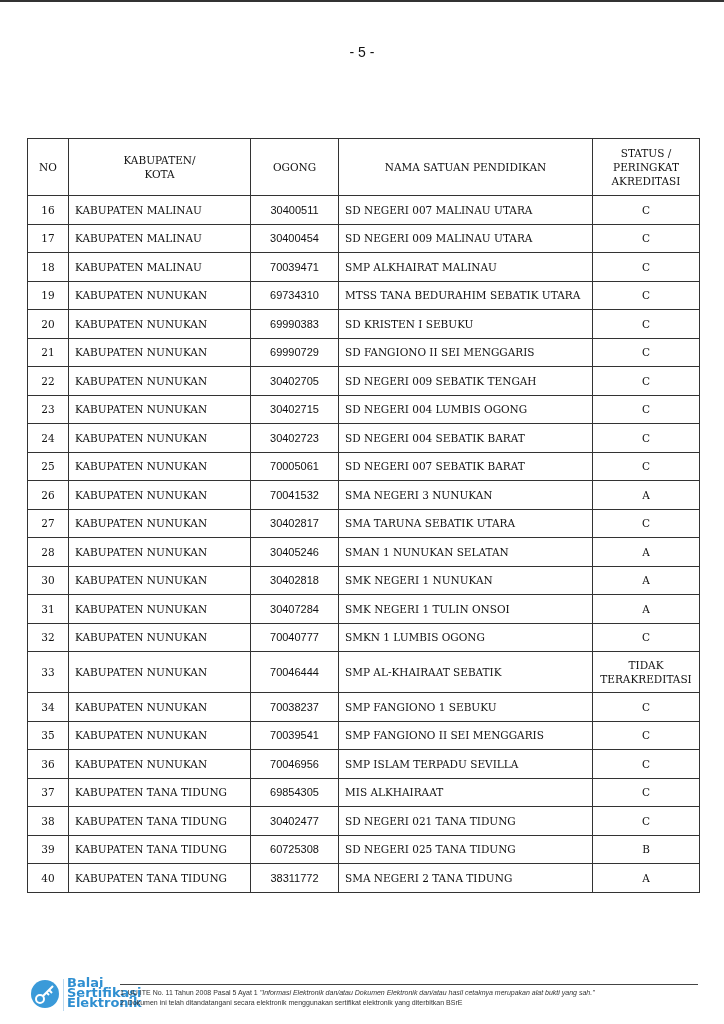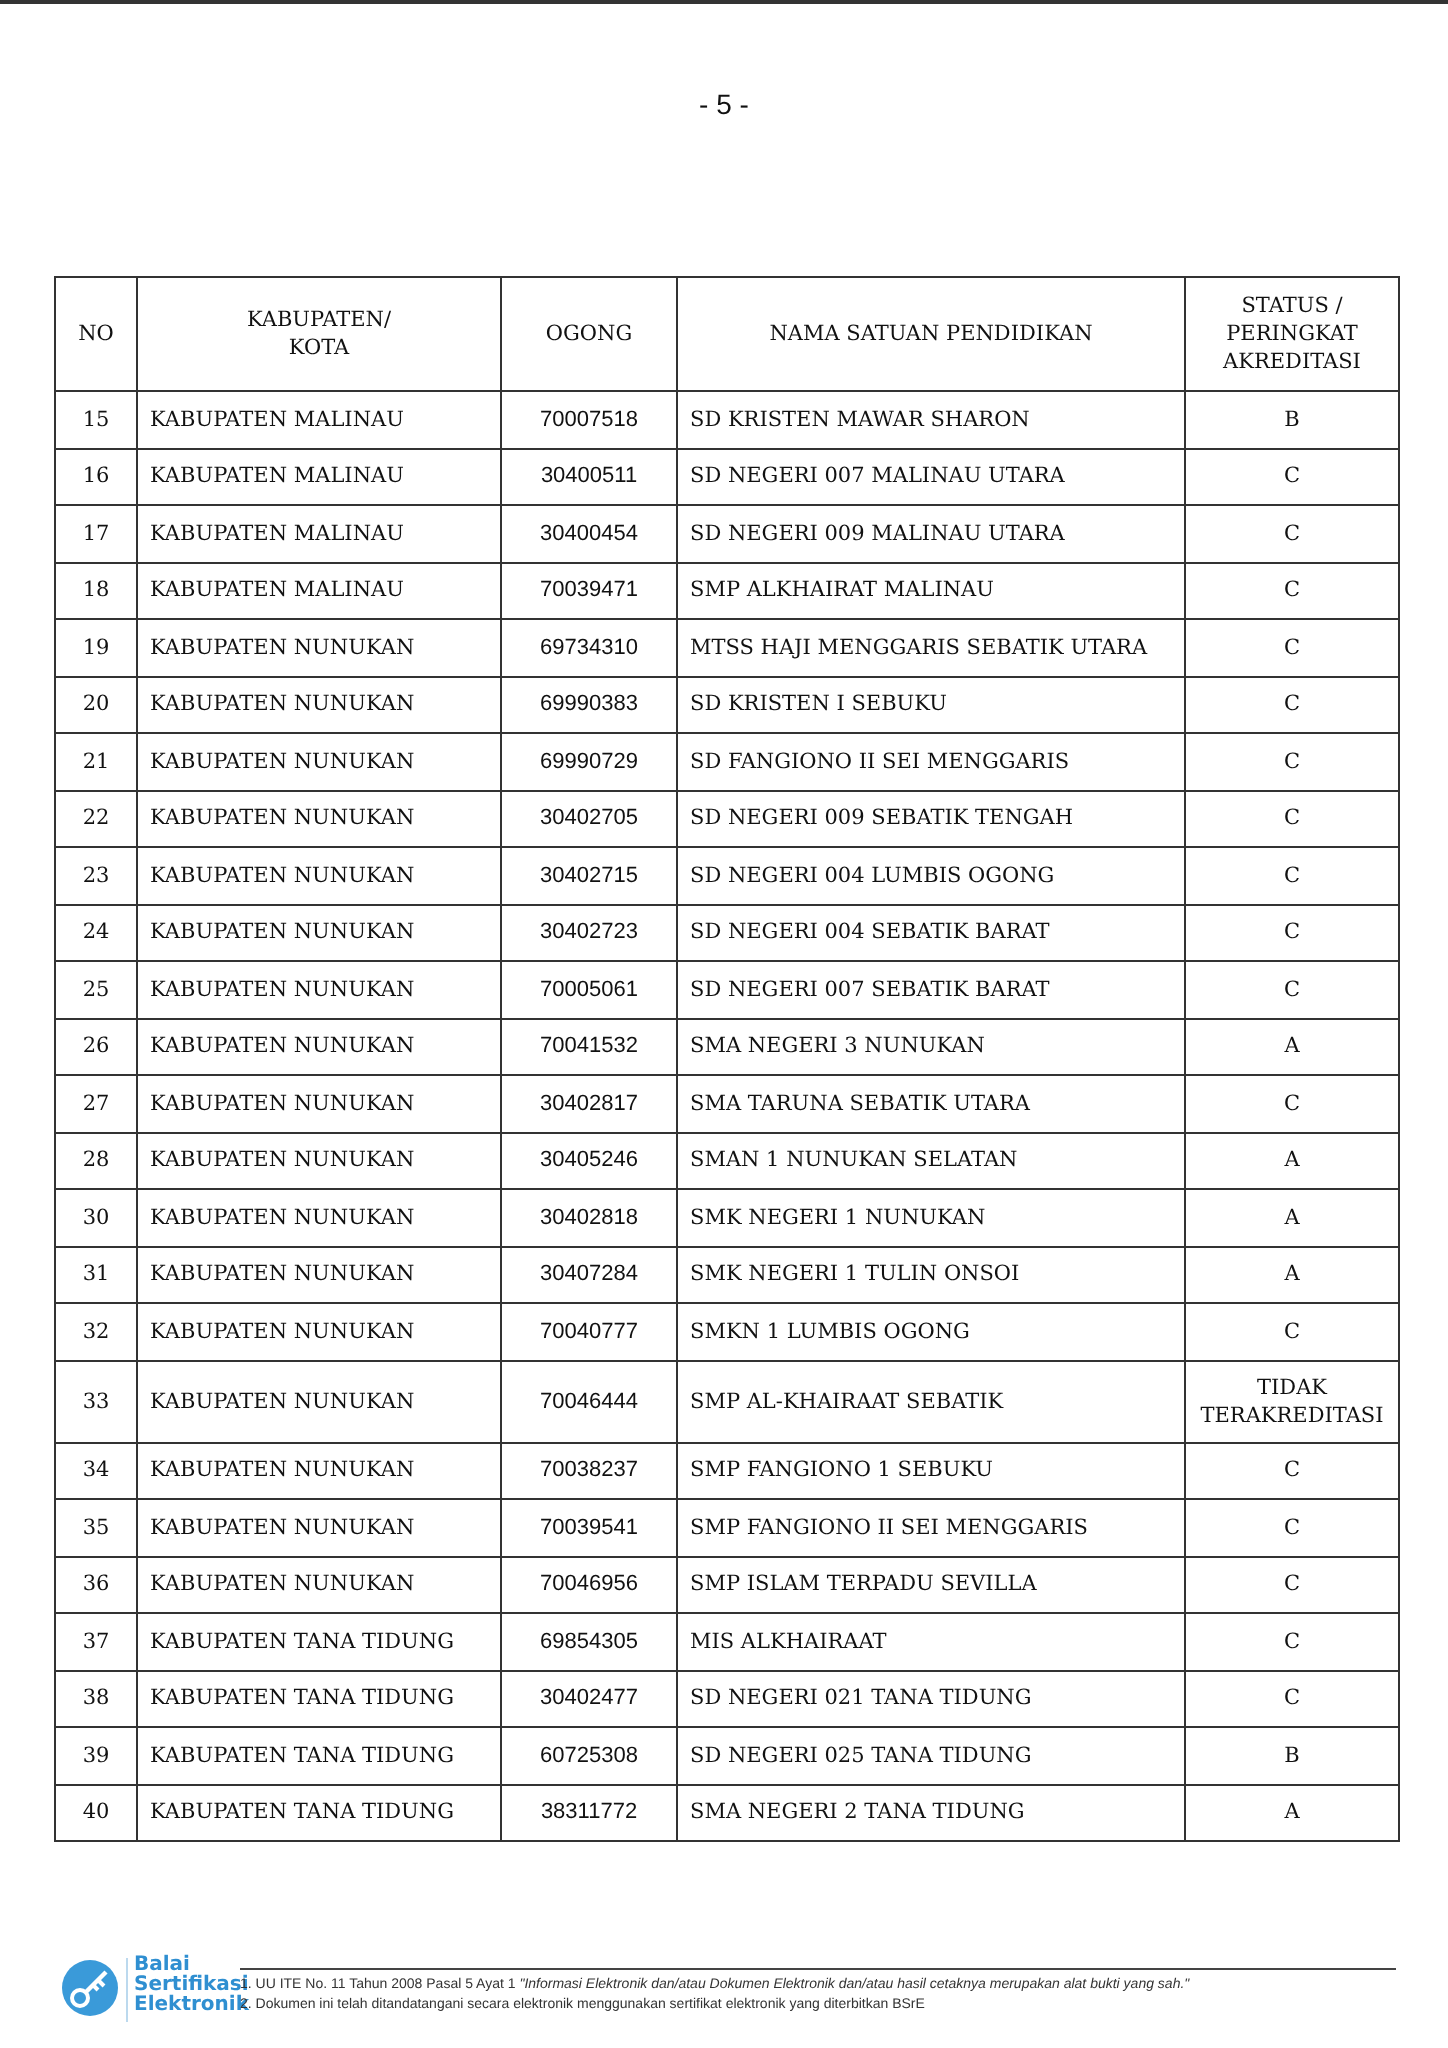--- a/index.html
+++ b/index.html
@@ -88,21 +88,21 @@
     .logo-divider {
       position: absolute;
       left: 35px; top: 1px;
       width: 1px; height: 32px;
       background: #bcd9ee;
     }
     .logo-text {
       position: absolute;
       left: 39px; top: 0px;
       font-family: "DejaVu Sans", sans-serif;
-      font-size: 10px;
+      font-size: 13px;
       line-height: 10px;
       font-weight: bold;
       color: #2f8fd1;
     }
     .footer-rule {
       position: absolute;
       left: 92px; top: 6px;
       width: 578px; height: 1px;
       background: #444;
     }
@@ -143,27 +143,20 @@
       <th>NAMA SATUAN PENDIDIKAN</th>
       <th>
         <span class="hdr-line">STATUS /</span>
         <span class="hdr-line">PERINGKAT</span>
         <span class="hdr-line">AKREDITASI</span>
       </th>
     </tr>
   </thead>
   <tbody>
     <tr>
-        <td class="c-no">15</td>
-        <td class="c-kab">KABUPATEN MALINAU</td>
-        <td class="c-npsn">70007518</td>
-        <td class="c-name">SD KRISTEN MAWAR SHARON</td>
-        <td class="c-status">B</td>
-      </tr>
-    <tr>
         <td class="c-no">16</td>
         <td class="c-kab">KABUPATEN MALINAU</td>
         <td class="c-npsn">30400511</td>
         <td class="c-name">SD NEGERI 007 MALINAU UTARA</td>
         <td class="c-status">C</td>
       </tr>
     <tr>
         <td class="c-no">17</td>
         <td class="c-kab">KABUPATEN MALINAU</td>
         <td class="c-npsn">30400454</td>
@@ -174,21 +167,21 @@
         <td class="c-no">18</td>
         <td class="c-kab">KABUPATEN MALINAU</td>
         <td class="c-npsn">70039471</td>
         <td class="c-name">SMP ALKHAIRAT MALINAU</td>
         <td class="c-status">C</td>
       </tr>
     <tr>
         <td class="c-no">19</td>
         <td class="c-kab">KABUPATEN NUNUKAN</td>
         <td class="c-npsn">69734310</td>
-        <td class="c-name">MTSS HAJI MENGGARIS SEBATIK UTARA</td>
+        <td class="c-name">MTSS TANA BEDURAHIM SEBATIK UTARA</td>
         <td class="c-status">C</td>
       </tr>
     <tr>
         <td class="c-no">20</td>
         <td class="c-kab">KABUPATEN NUNUKAN</td>
         <td class="c-npsn">69990383</td>
         <td class="c-name">SD KRISTEN I SEBUKU</td>
         <td class="c-status">C</td>
       </tr>
     <tr>

